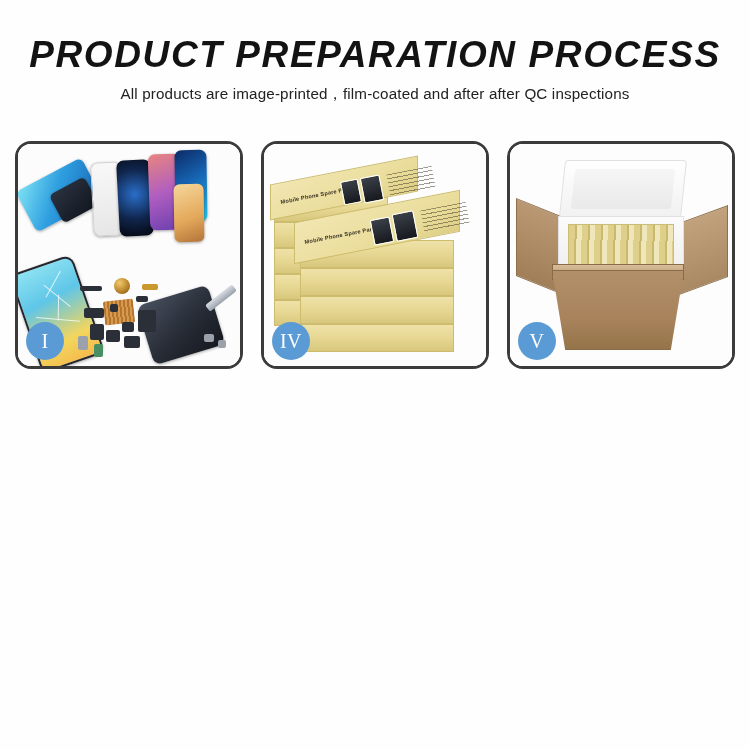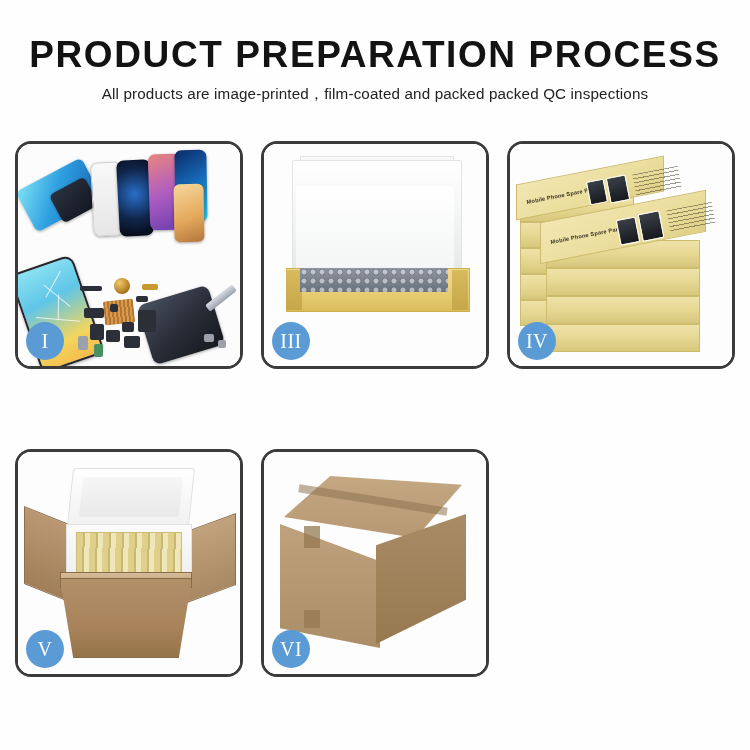--- a/index.html
+++ b/index.html
@@ -28,20 +28,21 @@
   }
   .title {
     font-family: "Liberation Sans", sans-serif;
     font-size: 37px;
     font-weight: 700;
     letter-spacing: 1.6px;
     color: #131313;
     line-height: 1.05;
     margin: 0;
     white-space: nowrap;
+    font-style: italic;
   }
   .subtitle {
     font-family: "Liberation Sans", sans-serif;
     font-size: 15.2px;
     font-weight: 400;
     color: #222222;
     margin: 9px 0 0 0;
     letter-spacing: 0.15px;
     white-space: nowrap;
   }
@@ -367,21 +368,21 @@
     background: rgba(150,120,82,.75);
   }
 </style>
 </head>
 <body>
 
 <div class="page">
 
   <div class="header">
     <h1 class="title">PRODUCT PREPARATION PROCESS</h1>
-    <p class="subtitle">All products are image-printed，film-coated and packed packed QC inspections</p>
+    <p class="subtitle">All products are image-printed，film-coated and after after QC inspections</p>
   </div>
 
   <div class="grid">
 
     <div class="panel">
       <div class="panel-stage">
         <div class="p1-bg"></div>
 
         <div class="phone ph-a"></div>
         <div class="phone ph-a2"></div>
@@ -416,33 +417,20 @@
         <div class="part" style="left:120px; top:166px; width:18px; height:22px;"></div>
         <div class="part" style="left:92px; top:160px; width:8px; height:8px;"></div>
         <div class="part silver" style="left:186px; top:190px; width:10px; height:8px;"></div>
         <div class="part silver" style="left:200px; top:196px; width:8px; height:8px;"></div>
 
         <div class="badge">I</div>
       </div>
     </div>
 
 
-    <div class="panel">
-      <div class="panel-stage">
-        <div class="p3-bg"></div>
-        <div class="box3-lidtop"></div>
-        <div class="box3-lid"></div>
-        <div class="box3-foam"></div>
-        <div class="box3-base"></div>
-        <div class="box3-flapL"></div>
-        <div class="box3-flapR"></div>
-        <div class="box3-inner"></div>
-        <div class="badge">III</div>
-      </div>
-    </div>
 
     <div class="panel">
       <div class="panel-stage">
         <div class="p4-bg"></div>
         <div class="stackwrap">
 
           <div class="sbox" style="left:10px; top:52px; width:112px; height:24px;"></div>
           <div class="sbox" style="left:10px; top:78px; width:112px; height:24px;"></div>
           <div class="sbox" style="left:10px; top:104px; width:112px; height:24px;"></div>
           <div class="sbox" style="left:10px; top:130px; width:112px; height:24px;"></div>
@@ -478,27 +466,15 @@
           <div class="c5-foamlid-inner"></div>
         </div>
         <div class="c5-foambox"></div>
         <div class="c5-contents"></div>
         <div class="c5-rim"></div>
         <div class="c5-body"></div>
         <div class="badge">V</div>
       </div>
     </div>
 
-    <div class="panel">
-      <div class="panel-stage">
-        <div class="p6-bg"></div>
-        <div class="c6-top"></div>
-        <div class="c6-left"></div>
-        <div class="c6-right"></div>
-        <div class="c6-seam"></div>
-        <div class="c6-tape1"></div>
-        <div class="c6-tape2"></div>
-        <div class="badge">VI</div>
-      </div>
-    </div>
 
   </div>
 </div>
 
 </body></html>

